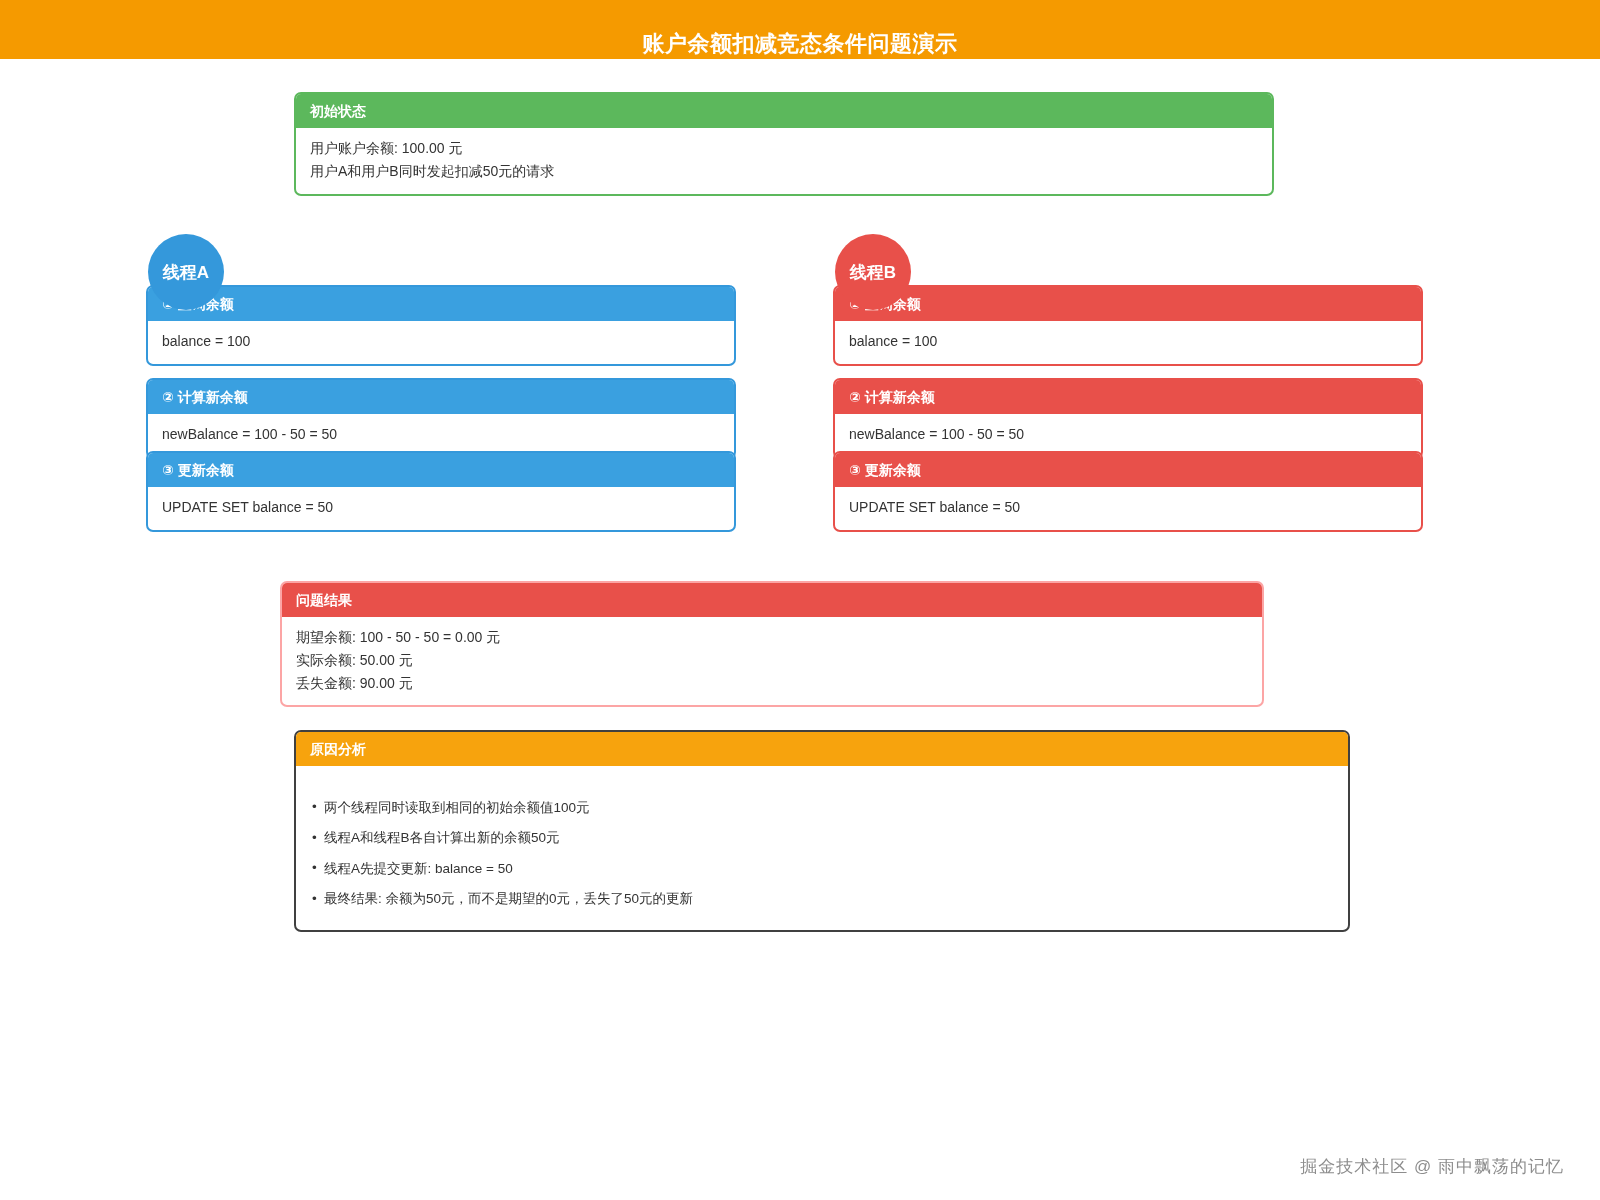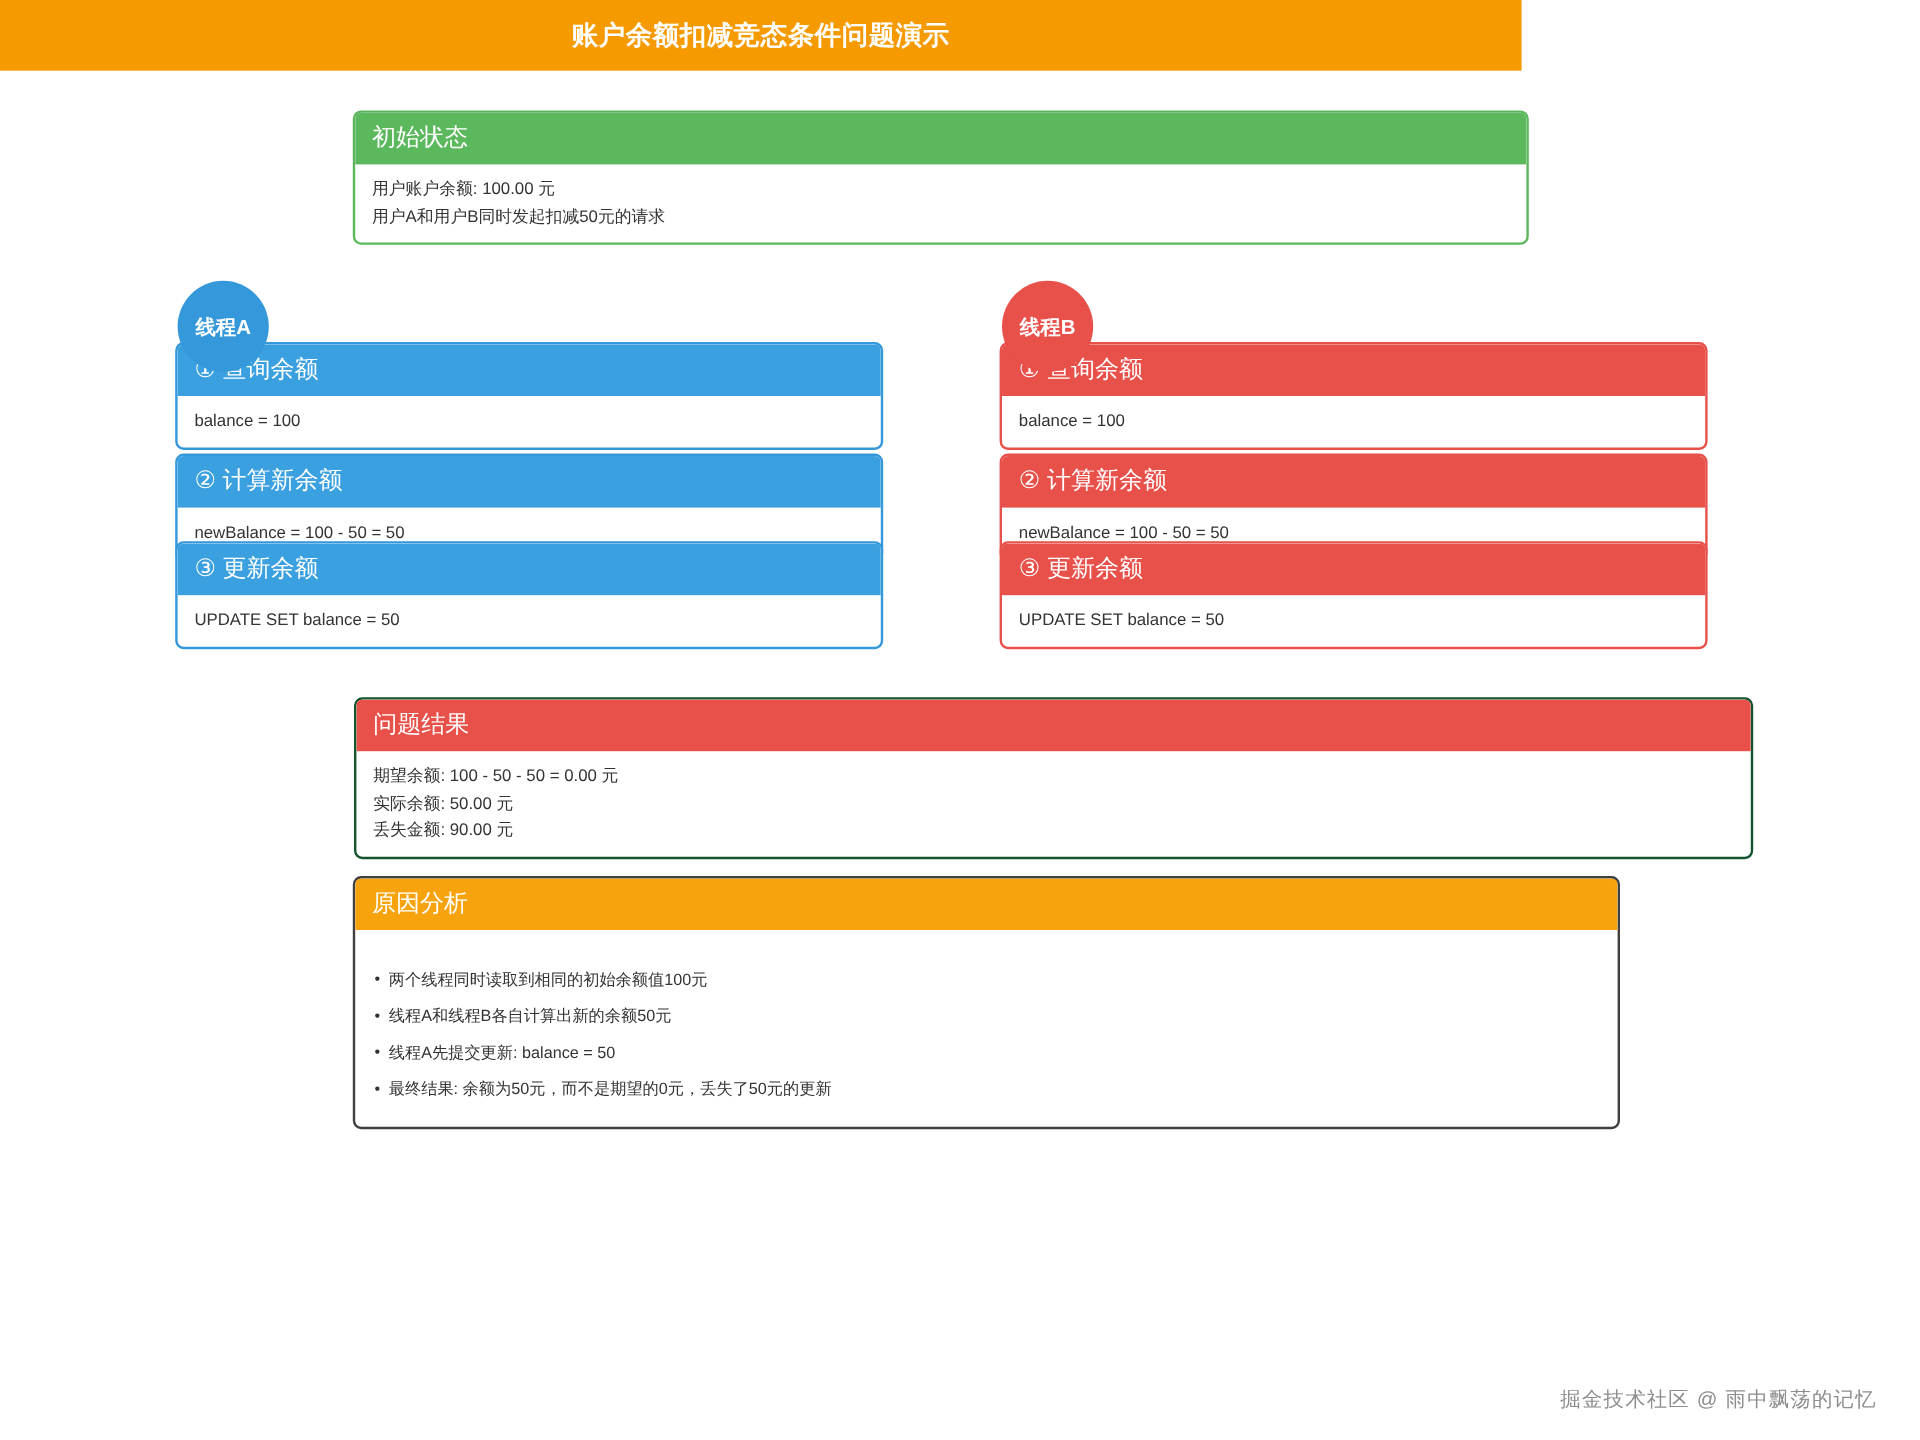--- a/index.html
+++ b/index.html
@@ -6,47 +6,47 @@
   html, body {
     margin: 0; padding: 0;
     width: 1600px; height: 1200px;
     background: #ffffff;
     font-family: "Liberation Sans", "DejaVu Sans", sans-serif;
     overflow: hidden;
   }
 
   
   .page-header {
-    width: 1268px;
+    width: 1600px;
     height: 59px;
     background: #f59a00;
     display: flex;
-    align-items: center;
+    align-items: flex-end;
     justify-content: center;
   }
   .page-header .title {
     color: #ffffff;
     font-size: 22px;
     font-weight: bold;
     letter-spacing: 0.5px;
   }
 
   
   .canvas { position: relative; width: 1600px; height: 1141px; background: #fff; }
 
   
   .panel {
     position: absolute;
     background: #ffffff;
     border-radius: 7px;
     overflow: hidden;
   }
   .panel-head {
-    font-size: 20px;
-    font-weight: normal;
+    font-size: 14px;
+    font-weight: bold;
     color: #ffffff;
     padding: 7px 14px;
     line-height: 1.45;
   }
   .panel-body {
     padding: 9px 14px 11px 14px;
     font-size: 14px;
     color: #333333;
     line-height: 1.62;
   }
@@ -78,22 +78,22 @@
   .step-card.red .panel-head { background: #e8504a; }
 
   .col-a { left: 146px; }
   .col-b { left: 833px; }
   .row-1 { top: 226px; }
   .row-2 { top: 319px; }
   .row-3 { top: 392px; }
 
   
   .problem-result {
-    left: 295px; top: 522px; width: 1166px;
-    border: 2px solid #14532d;
+    left: 280px; top: 522px; width: 984px;
+    border: 2px solid #fca5a5;
   }
   .problem-result .panel-head { background: #e8504a; }
 
   
   .cause-analysis {
     left: 294px; top: 671px; width: 1056px;
     border: 2px solid #404040;
   }
   .cause-analysis .panel-head { background: #f7a30d; }
   .cause-analysis .panel-body { padding: 26px 14px 16px 14px; }

